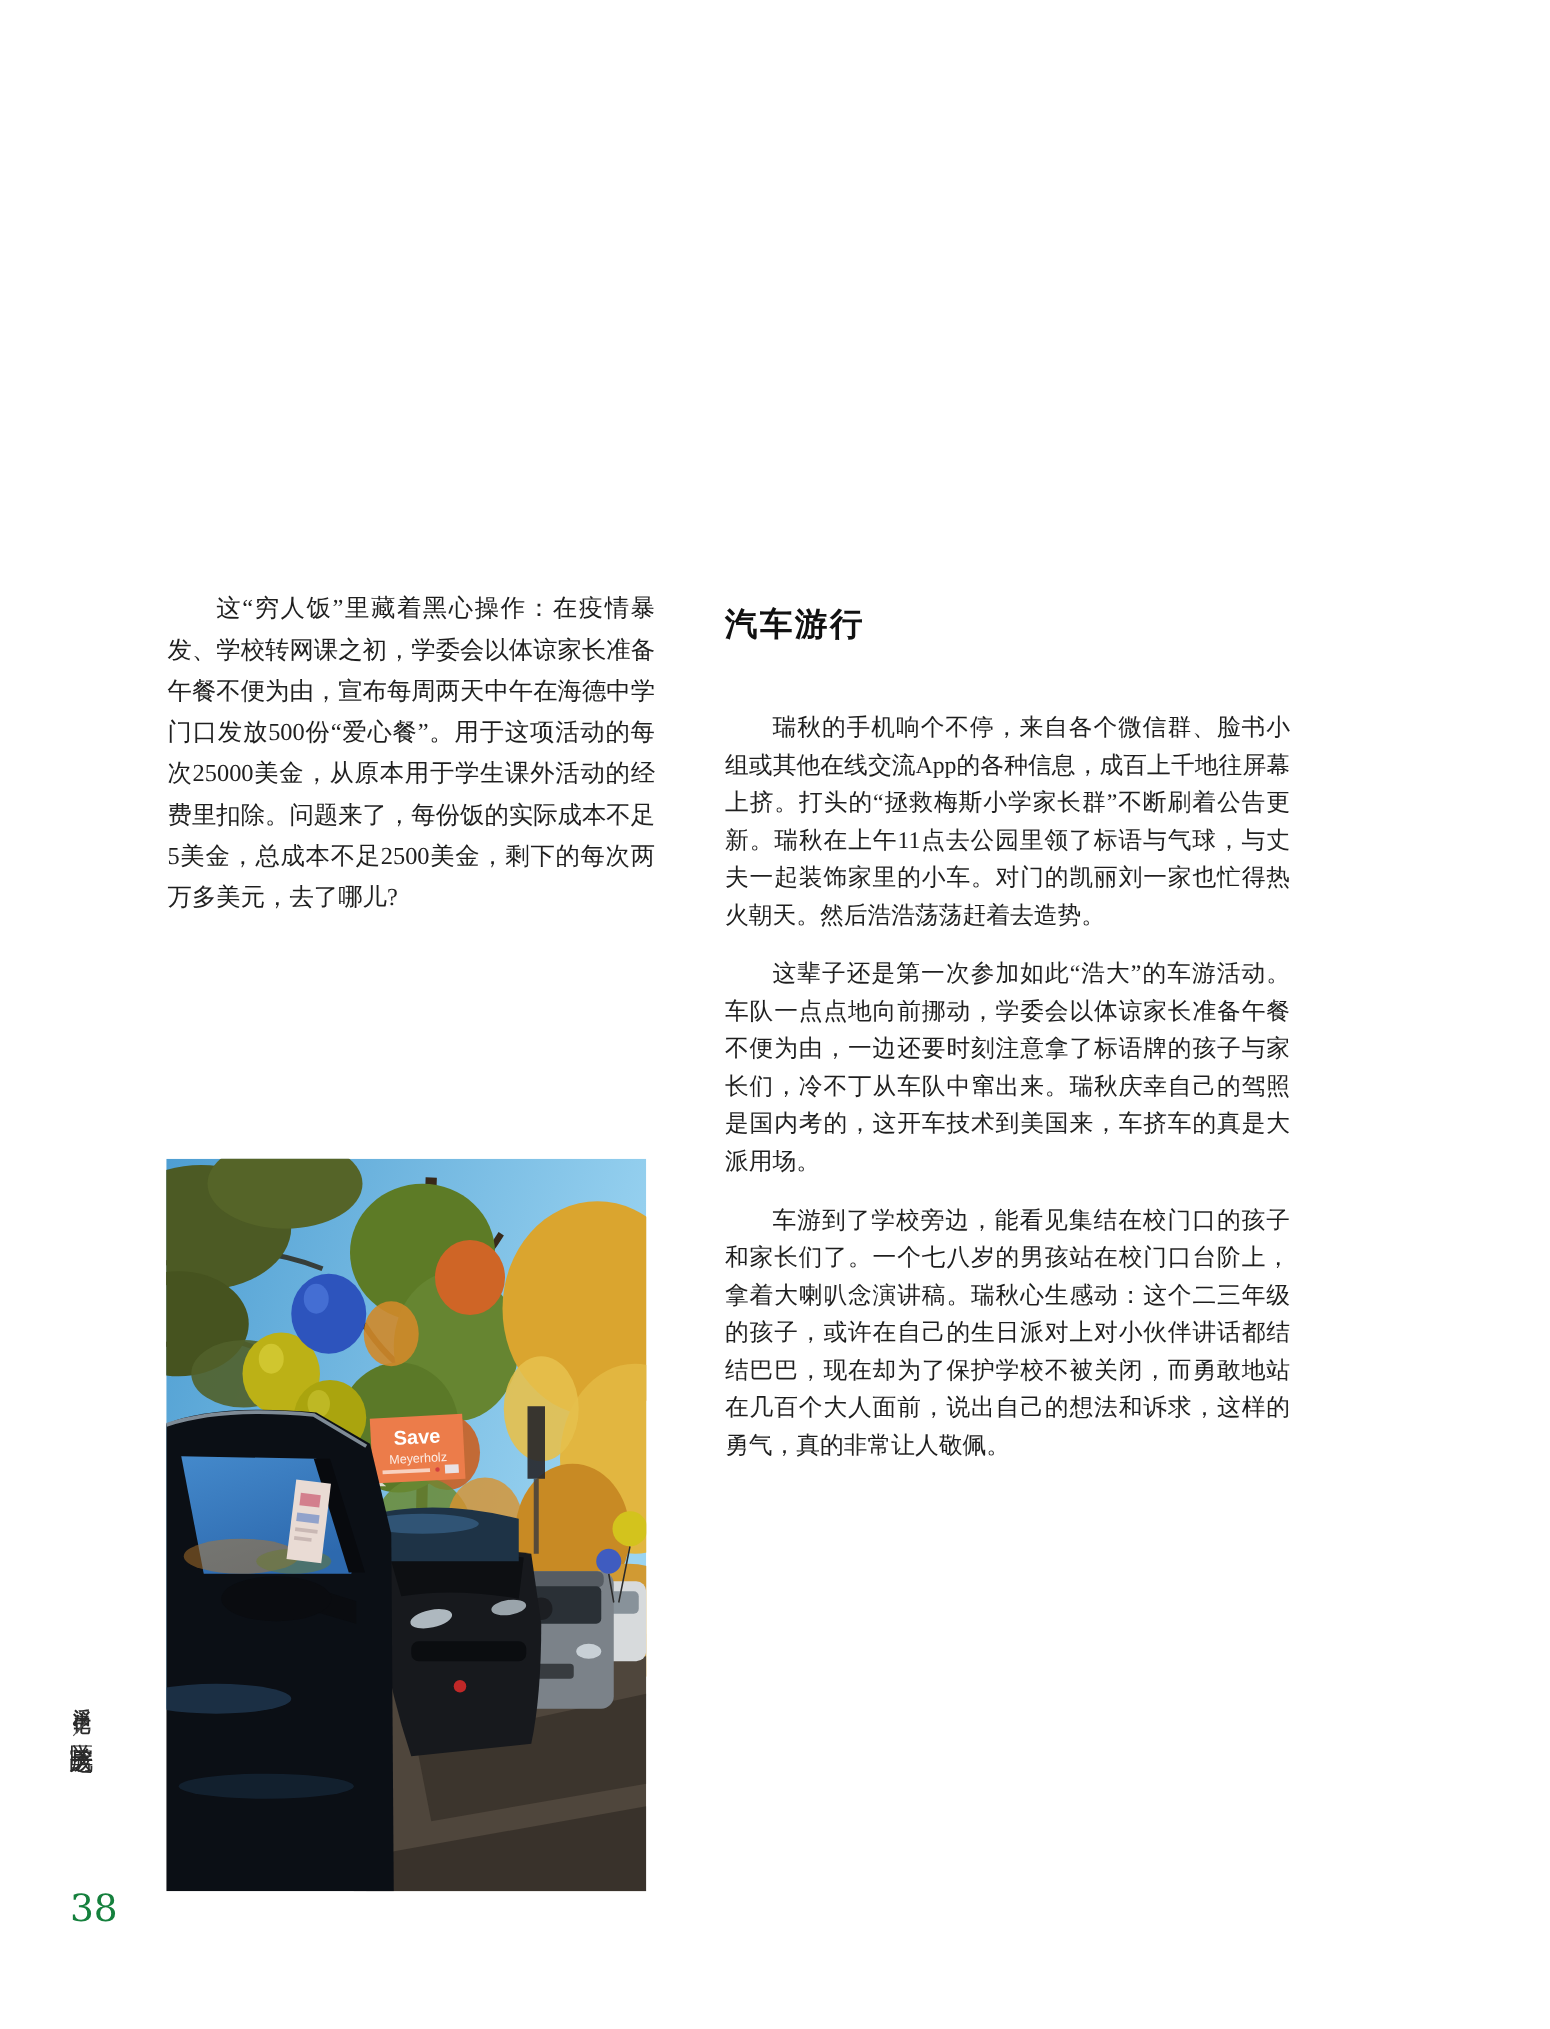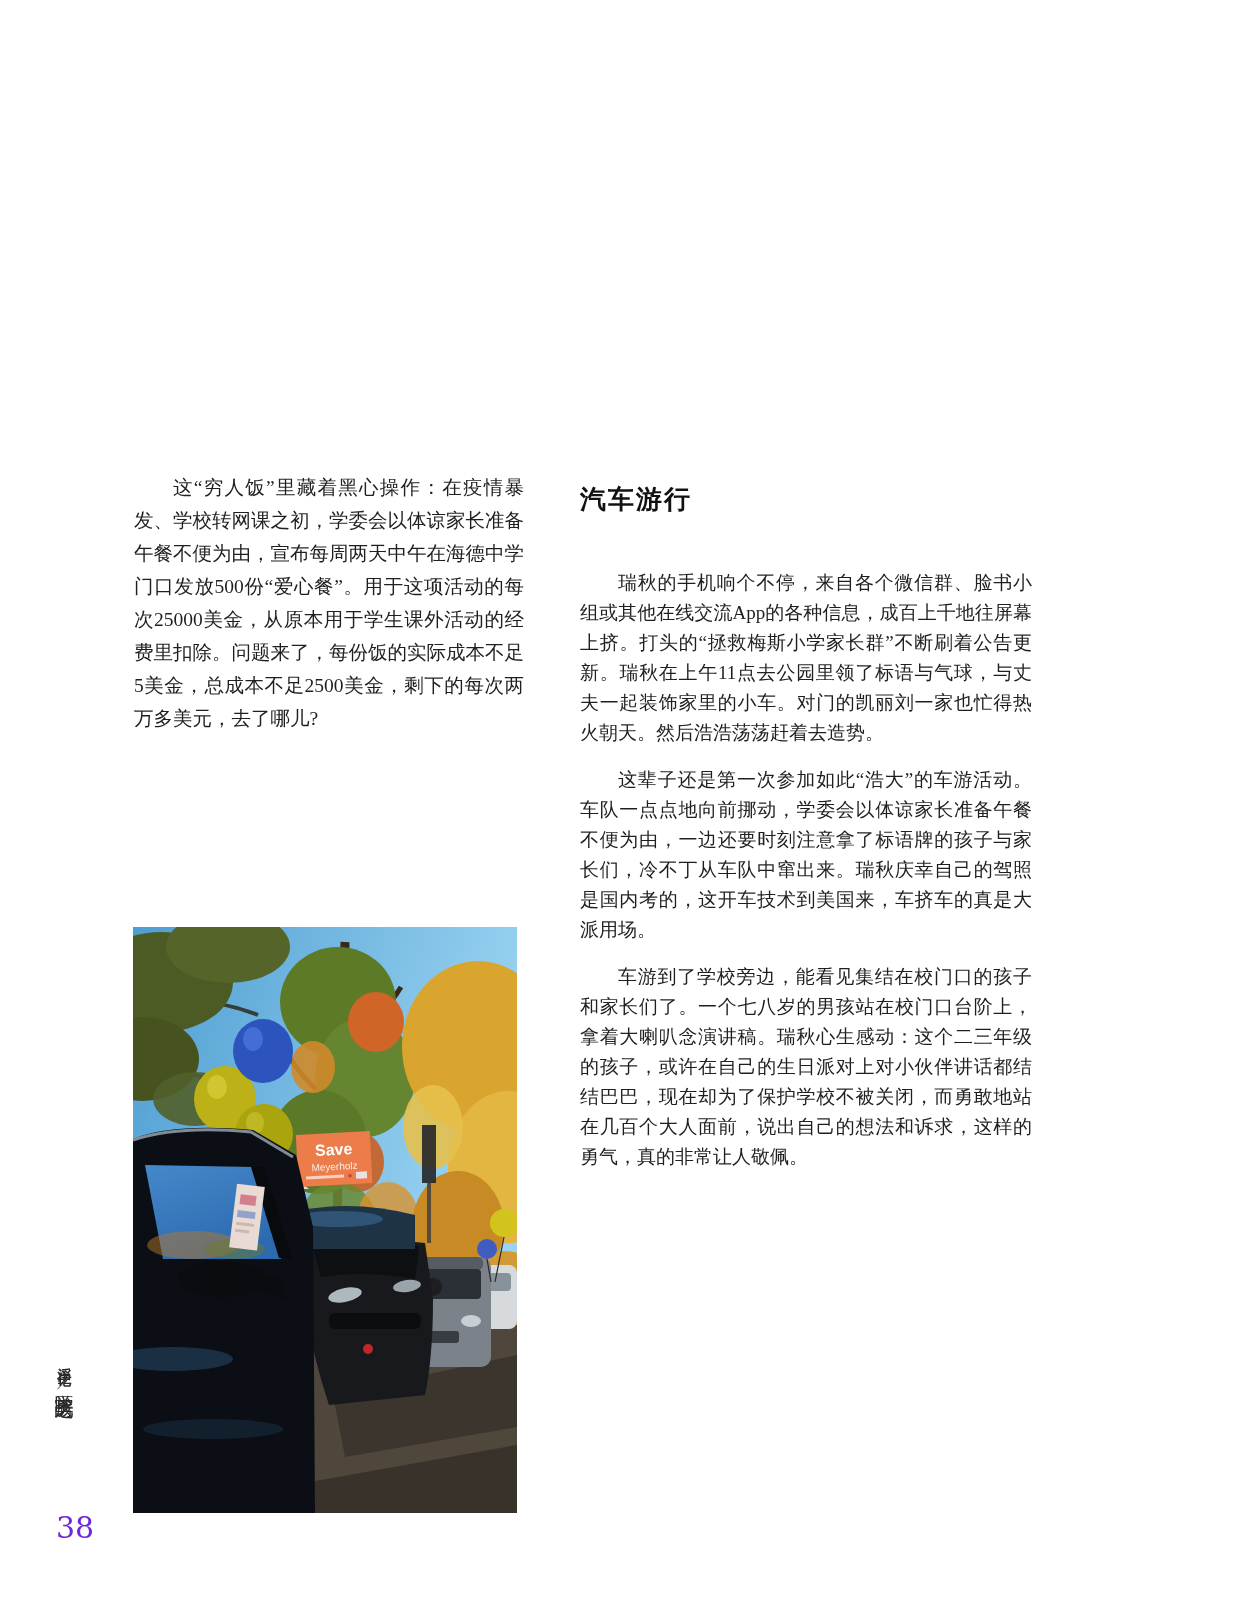--- a/index.html
+++ b/index.html
@@ -18,21 +18,21 @@
   .photo{position:absolute;left:133px;top:927px;width:384px;height:586px;margin:0;padding:0;}
   .photo svg{display:block;width:100%;height:100%;}
 
   
   .sidebar{position:absolute;left:55px;top:1356px;height:170px;
            writing-mode:vertical-rl;color:#2a2a2a;line-height:1;}
   .sidebar .series{font-size:14px;font-weight:700;letter-spacing:3px;}
   .sidebar .sep{font-size:15px;color:#555;}
   .sidebar .chapter{font-size:19px;letter-spacing:1px;}
 
-  .page-num{position:absolute;left:56px;top:1510px;font-size:30px;color:#6d28d9;
+  .page-num{position:absolute;left:56px;top:1510px;font-size:30px;color:#15803d;
             font-family:"DejaVu Serif",serif;}
 </style>
 </head>
 <body>
 
 <div class="page">
 
   <div class="col left-col">
     <p>这“穷人饭”里藏着黑心操作：在疫情暴发、学校转网课之初，学委会以体谅家长准备午餐不便为由，宣布每周两天中午在海德中学门口发放500份“爱心餐”。用于这项活动的每次25000美金，从原本用于学生课外活动的经费里扣除。问题来了，每份饭的实际成本不足5美金，总成本不足2500美金，剩下的每次两万多美元，去了哪儿?</p>
   </div>

